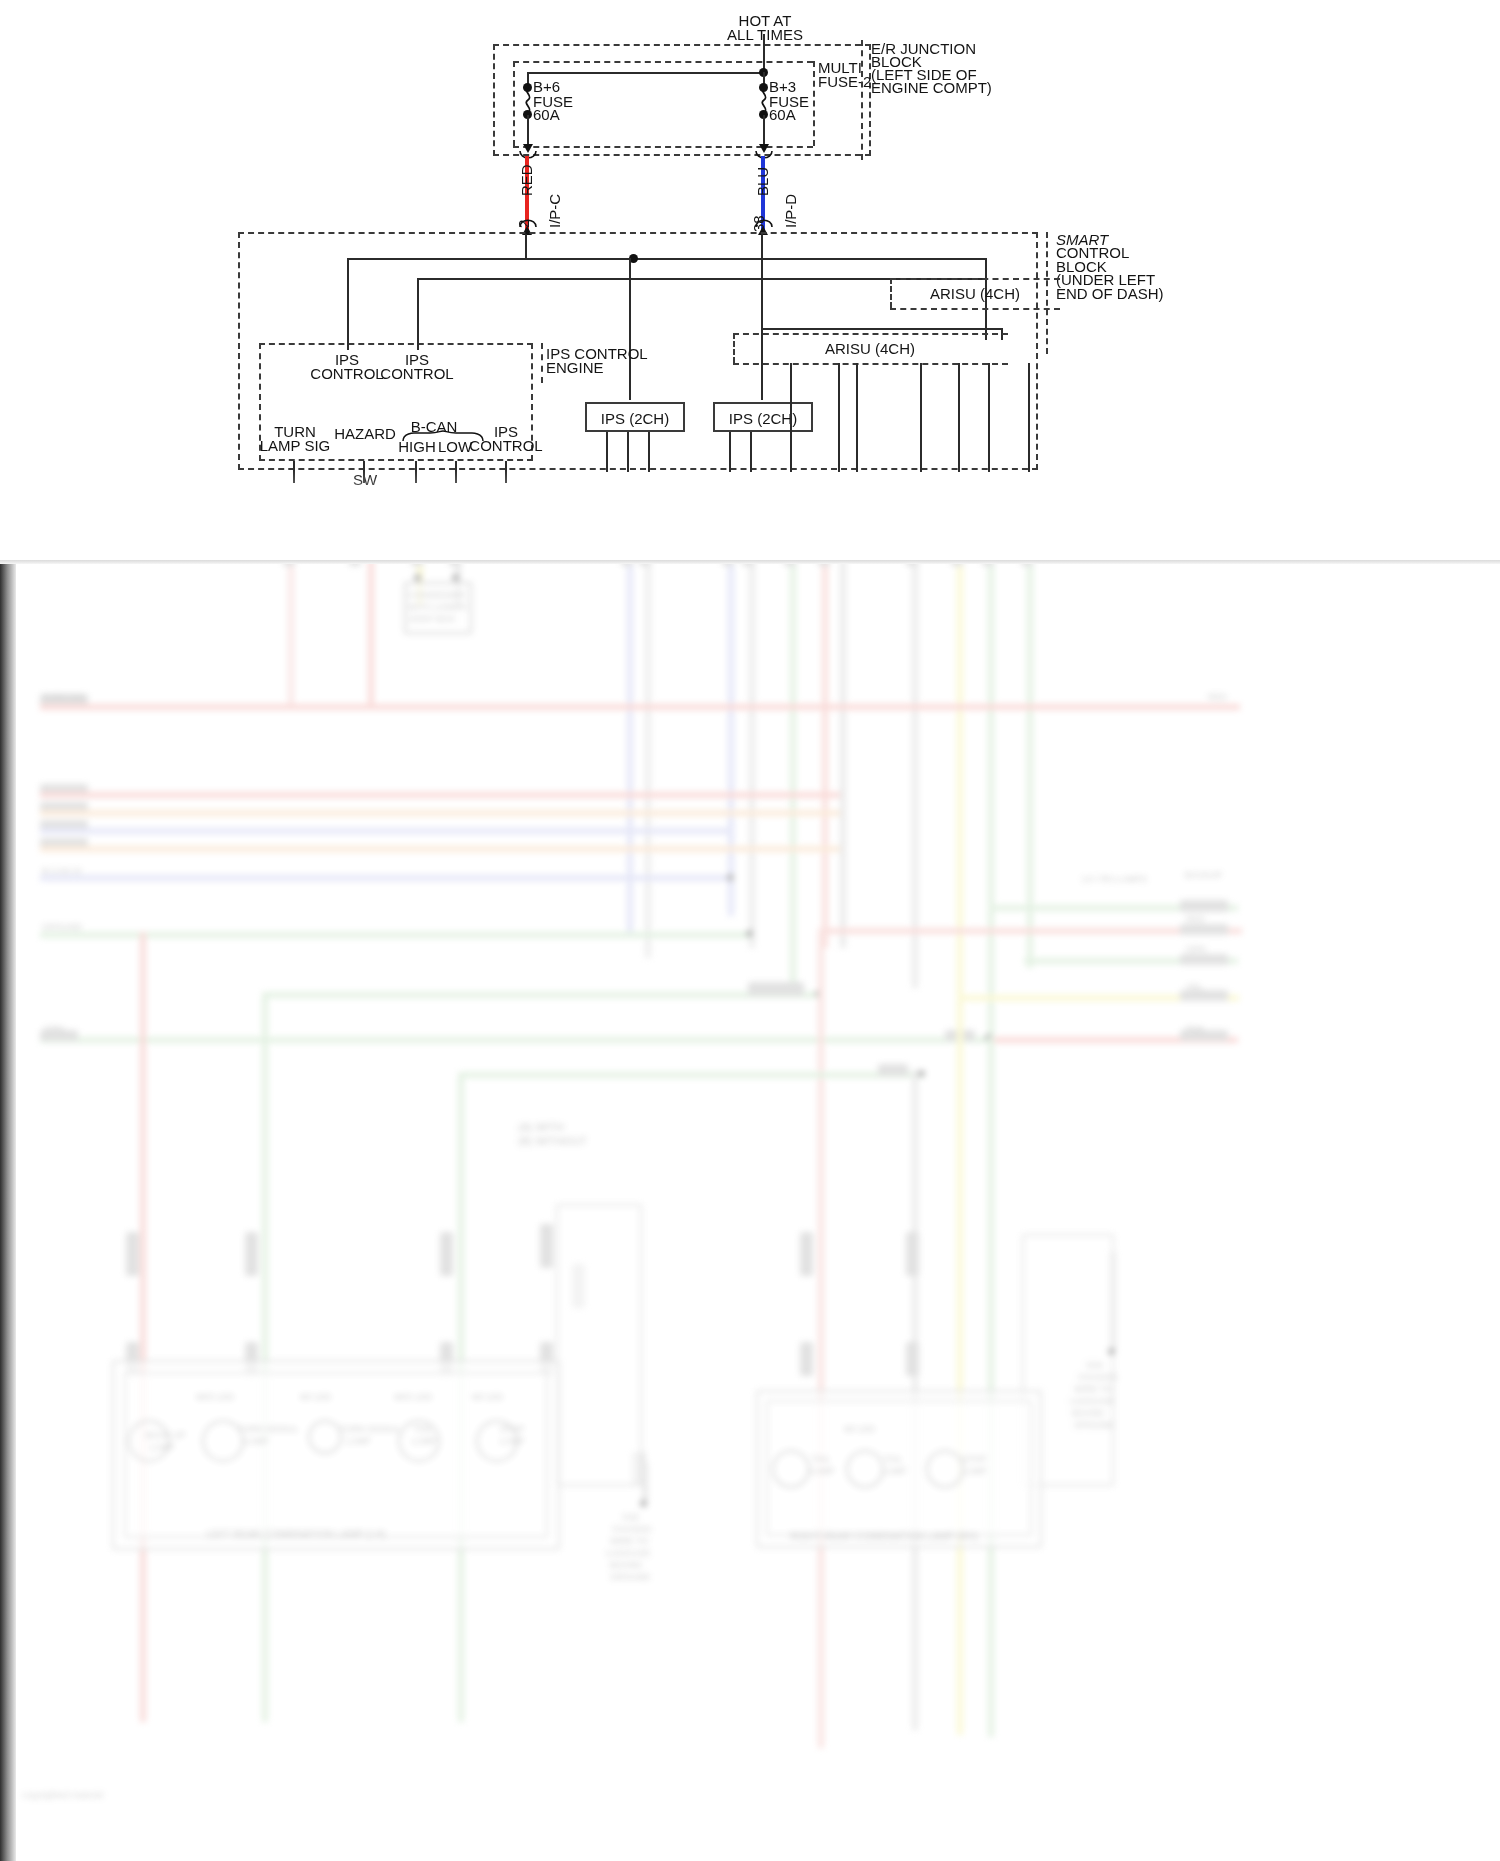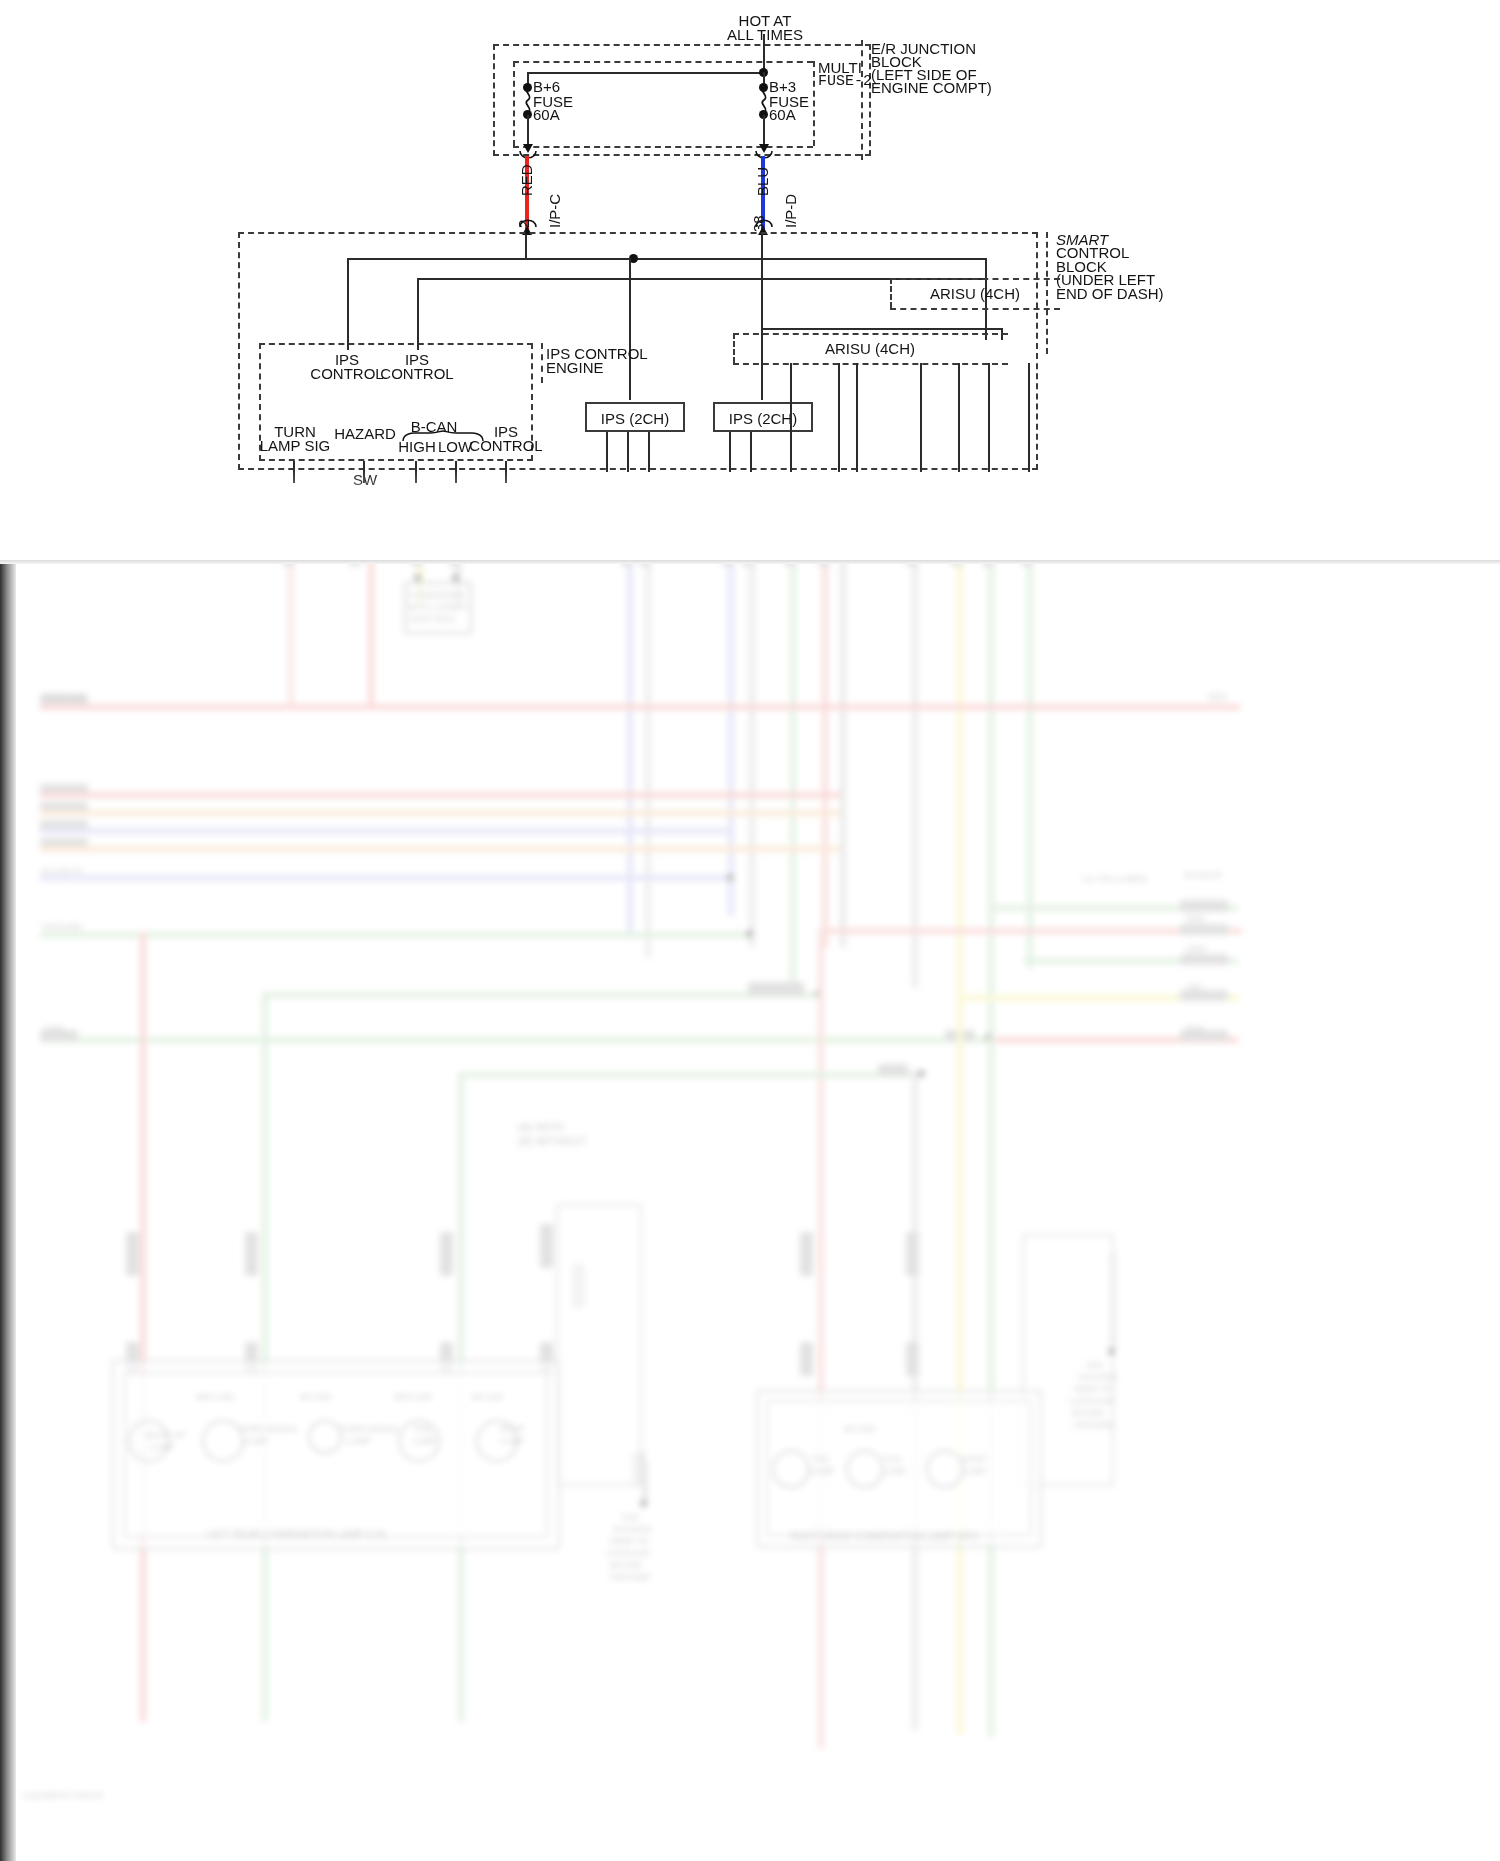--- a/index.html
+++ b/index.html
@@ -249,21 +249,21 @@
   <div class="txt c" style="left:690px;top:26px;width:150px;">ALL TIMES</div>
 
   <div class="dash" style="left:493px;top:44px;width:378px;height:112px;"></div>
 
   <div class="dashT" style="left:513px;top:61px;width:300px;"></div>
   <div class="dashL" style="left:513px;top:61px;height:85px;"></div>
   <div class="dashR" style="left:813px;top:61px;height:85px;"></div>
   <div class="dashB" style="left:513px;top:146px;width:300px;"></div>
 
   <div class="txt" style="left:818px;top:59px;">MULTI</div>
-  <div class="txt" style="left:818px;top:73px;font-family:Liberation Mono, monospace;">FUSE-2</div>
+  <div class="txt" style="left:818px;top:73px;">FUSE-2</div>
 
   <div class="dashL" style="left:861px;top:40px;height:120px;"></div>
   <div class="txt" style="left:871px;top:40px;">E/R JUNCTION</div>
   <div class="txt" style="left:871px;top:53px;">BLOCK</div>
   <div class="txt" style="left:871px;top:66px;">(LEFT SIDE OF</div>
   <div class="txt" style="left:871px;top:79px;">ENGINE COMPT)</div>
 
   <div class="vln ln" style="left:763px;top:34px;height:40px;"></div>
   <div class="hln ln" style="left:527px;top:72px;width:238px;"></div>
   <div class="dot" style="left:759px;top:68px;"></div>

